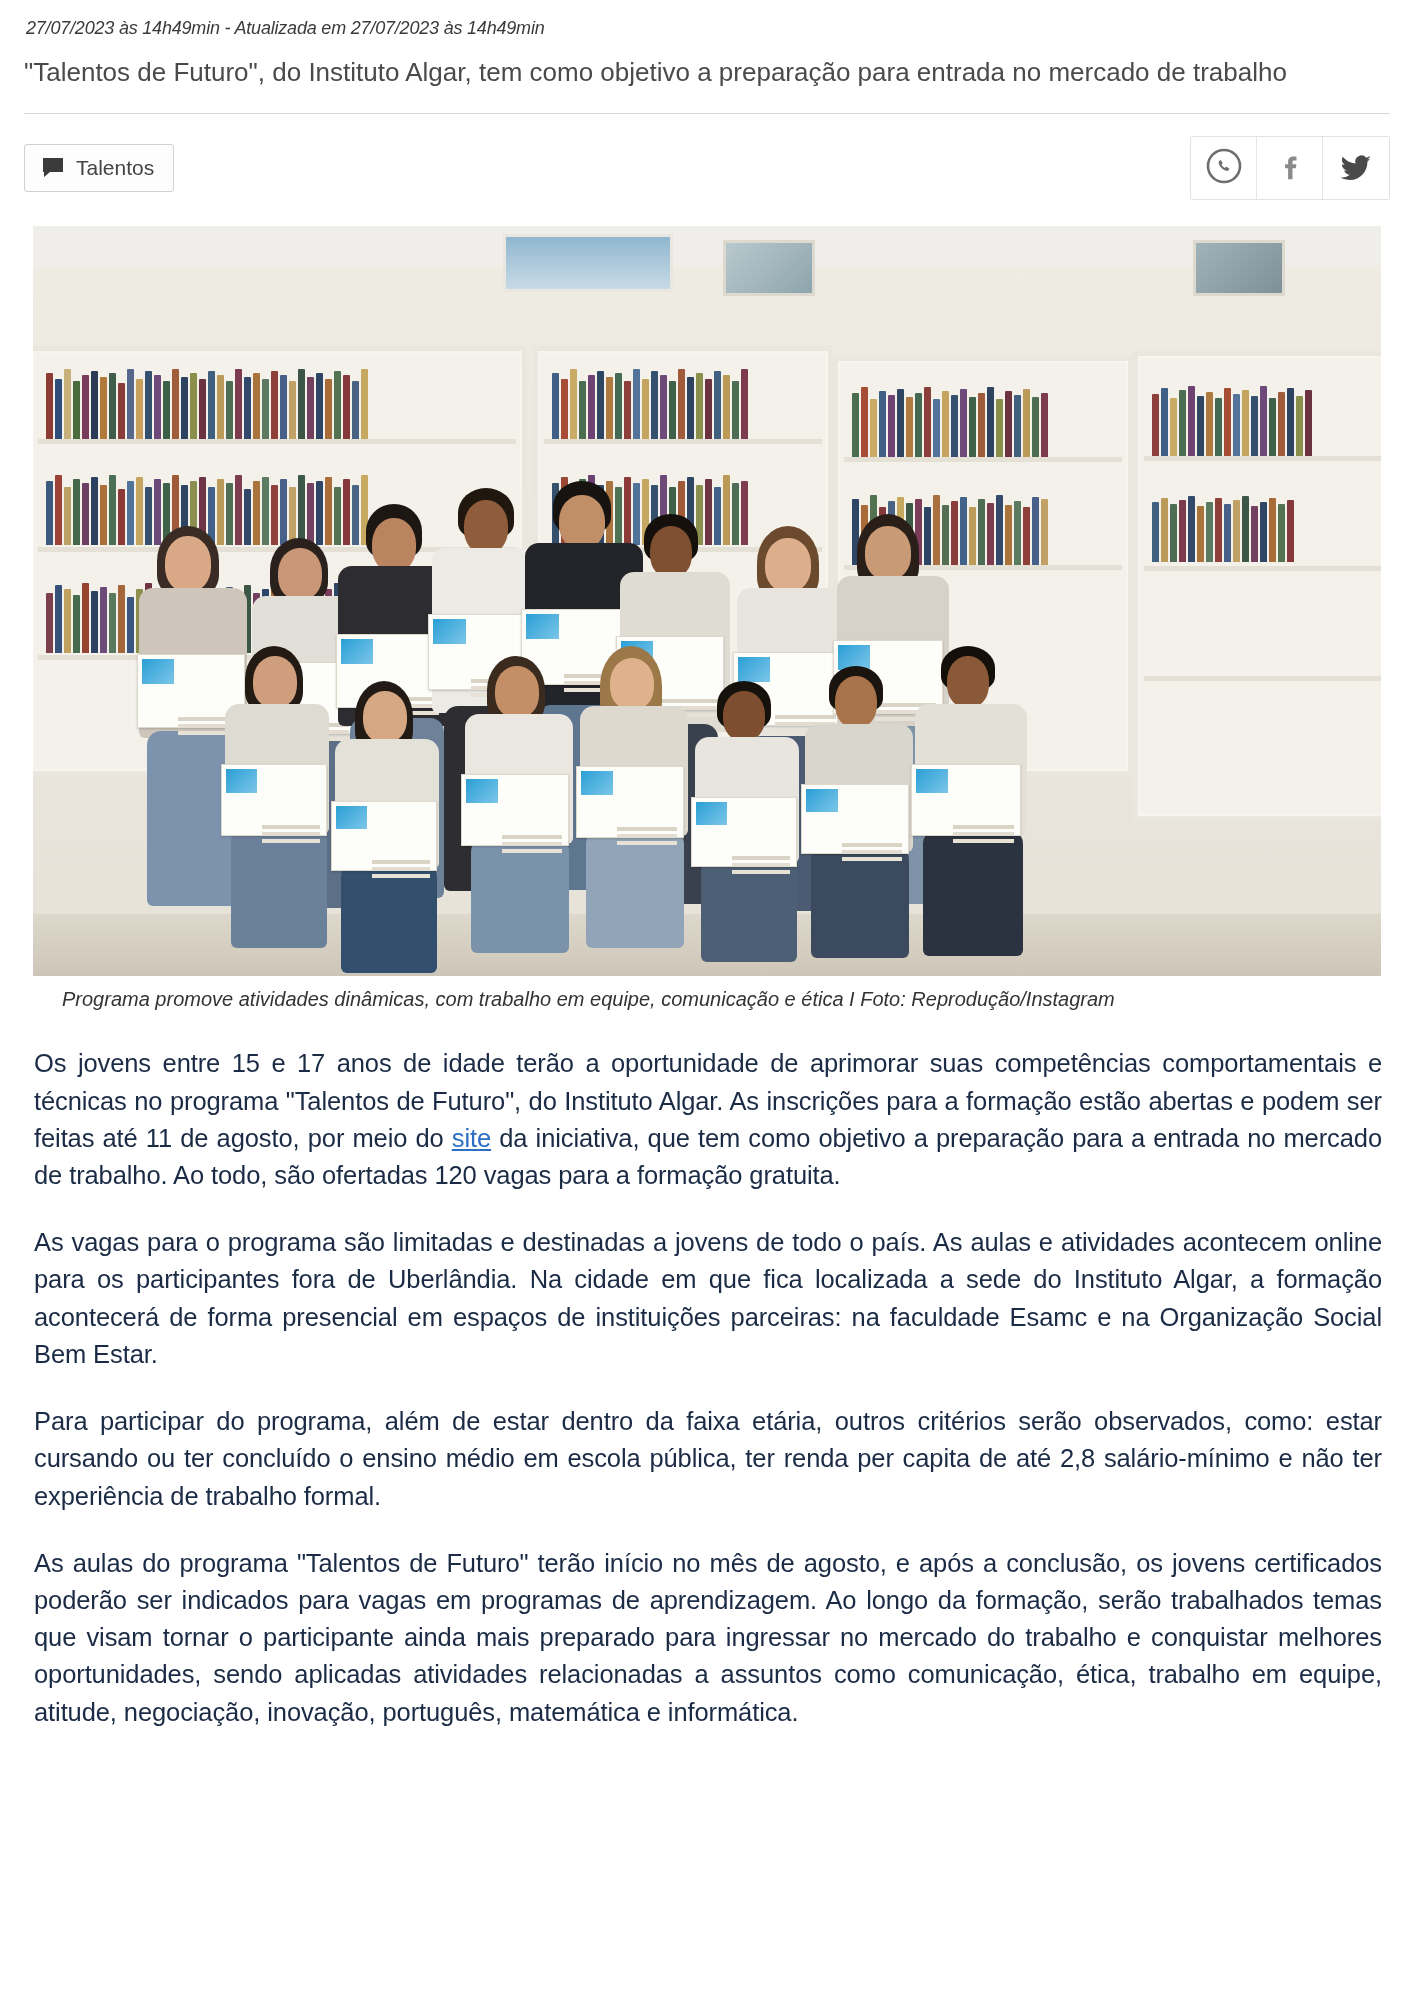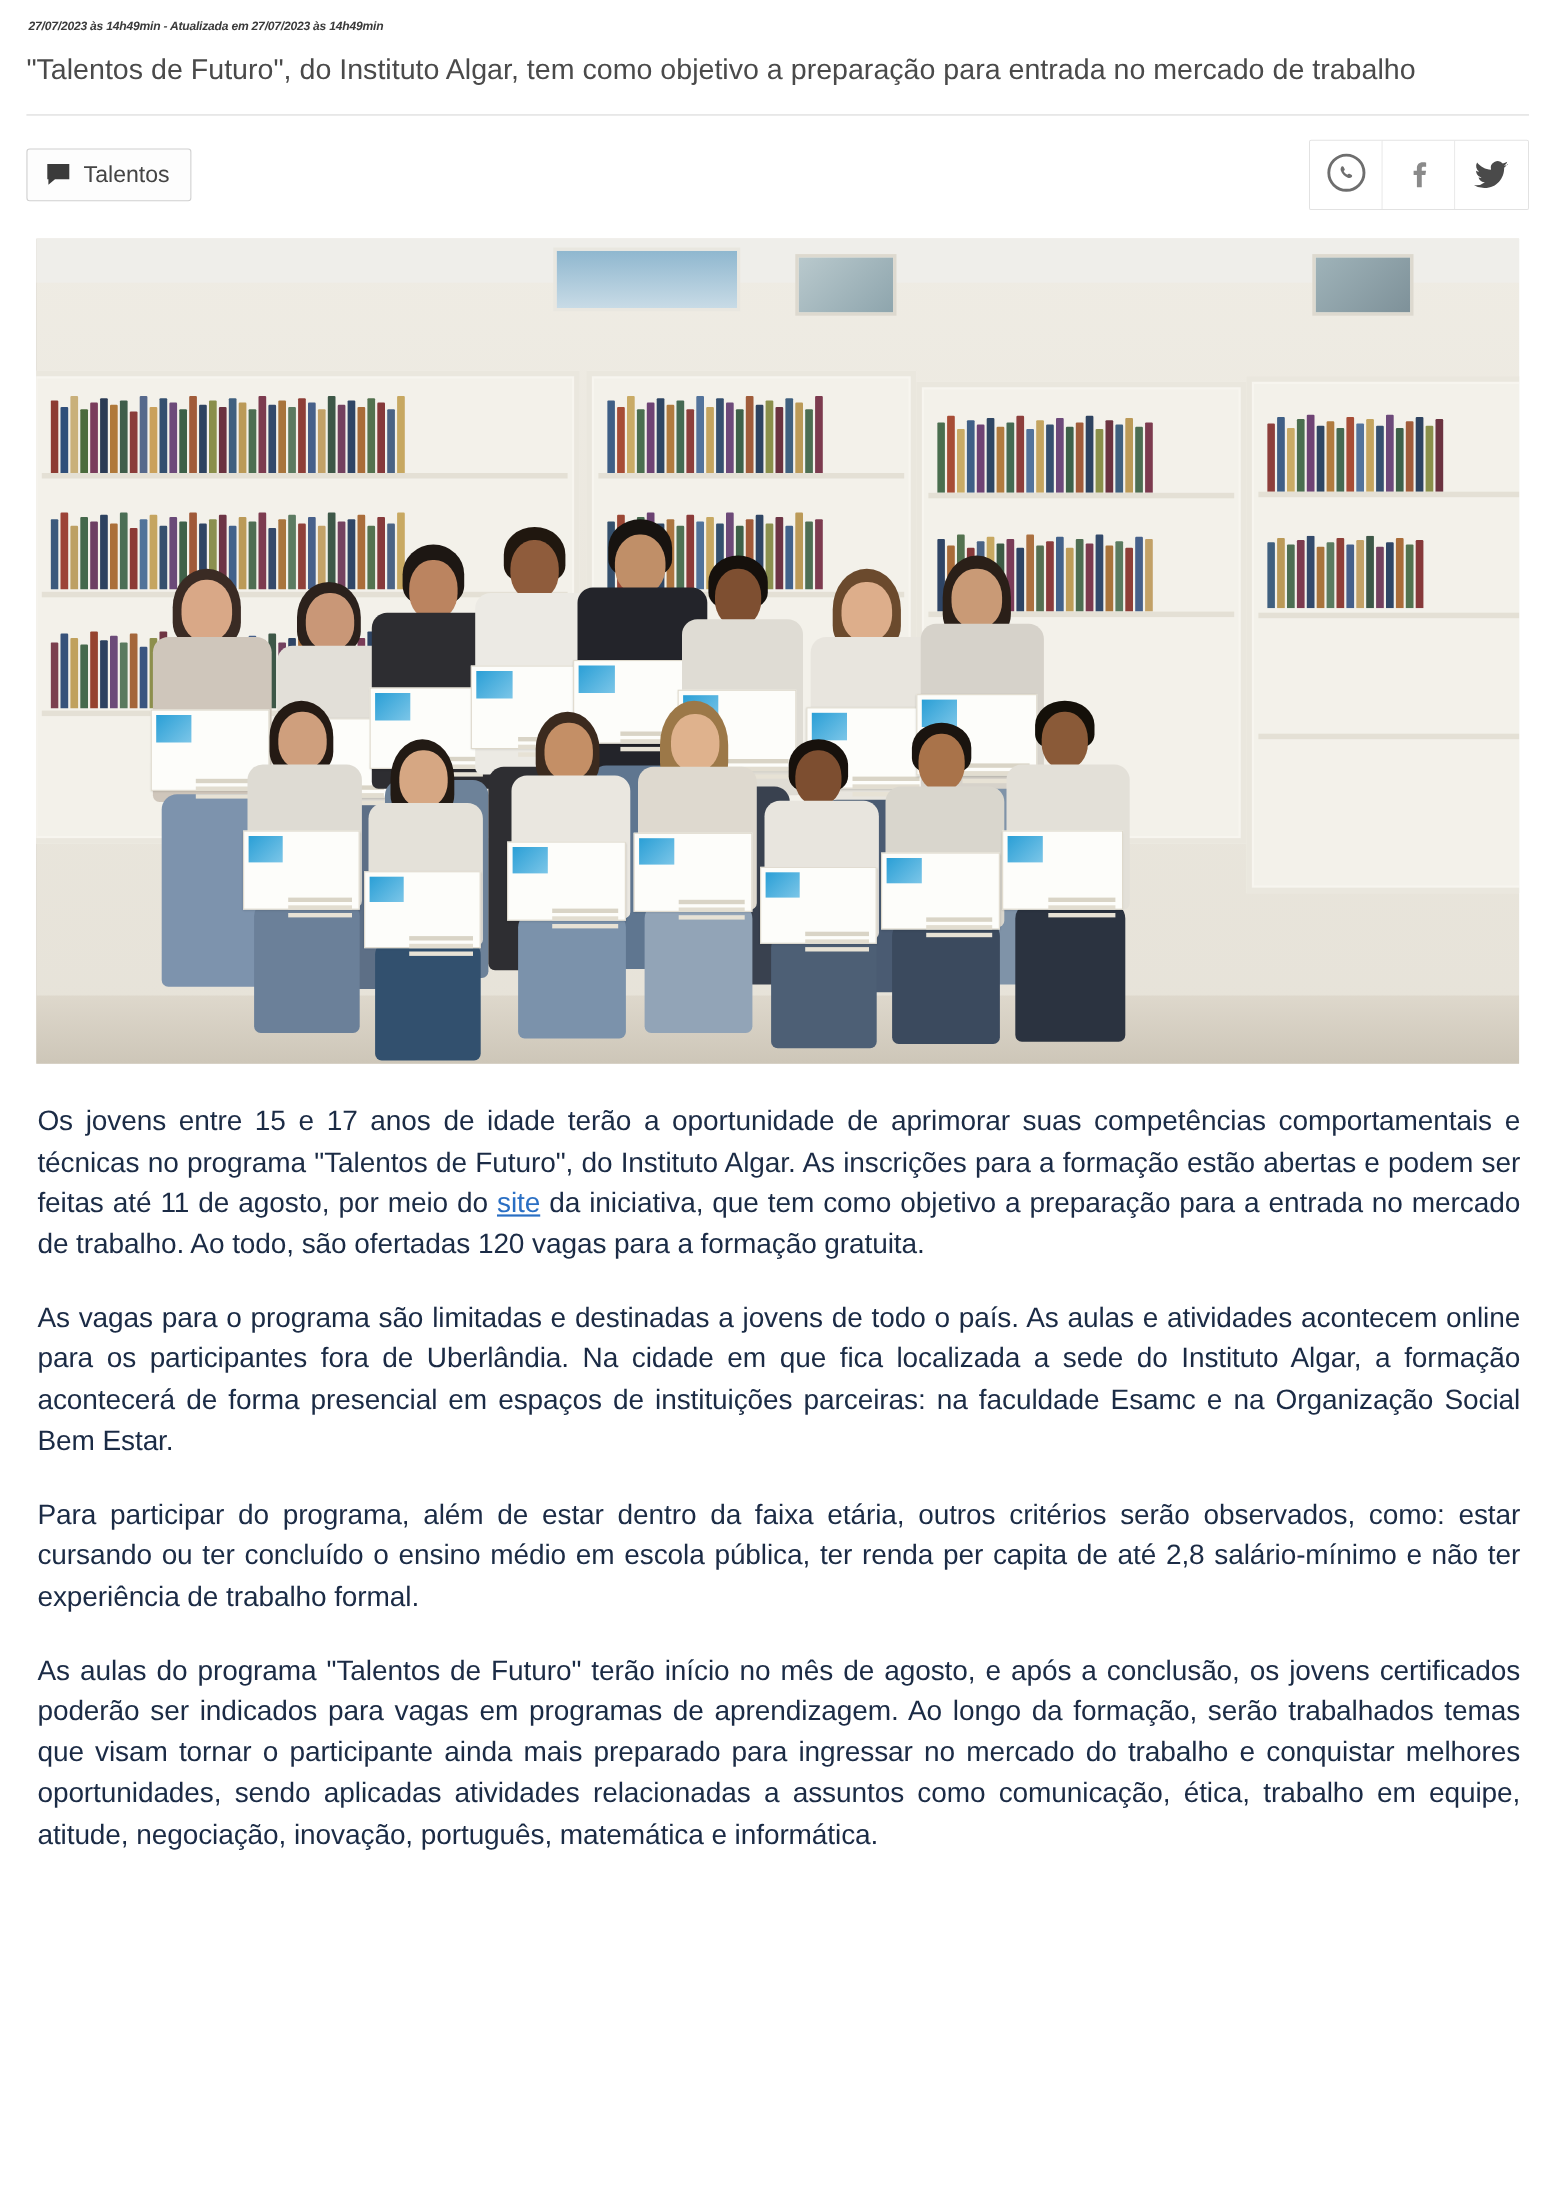--- a/index.html
+++ b/index.html
@@ -12,23 +12,23 @@
   body {
     font-family: "Liberation Sans", sans-serif;
     color: #222;
     width: 1414px;
   }
   .page {
     width: 1414px;
     padding: 14px 22px 24px 22px;
   }
   .timestamp {
-    font-size: 11px;
+    font-size: 18px;
     font-style: italic;
-    font-weight: bold;
+    font-weight: normal;
     color: #3a3a3a;
     letter-spacing: -0.2px;
     margin: 4px 0 16px 4px;
   }
   h1.headline {
     font-size: 57px;
     line-height: 1.13;
     font-weight: bold;
     color: #1a1a1a;
     margin: 0 0 18px 2px;
@@ -603,20 +603,21 @@
       </div>
 
       <div class="person" style="left:880px; top:420px; width:130px; height:315px;">
         <div class="hair" style="left:28px; top:0; width:54px; height:44px; background:#141009;"></div>
         <div class="head" style="left:34px; top:10px; width:42px; height:52px; background:#8a5a38;"></div>
         <div class="body" style="left:2px; top:58px; width:112px; height:132px; background:#e3e0d8;"></div>
         <div class="body" style="left:10px; top:184px; width:100px; height:126px; background:#2b3340;"></div>
         <div class="cert" style="left:-2px; top:118px; width:110px; height:72px;"></div>
       </div>
     </div>
+    <figcaption class="caption">Programa promove atividades dinâmicas, com trabalho em equipe, comunicação e ética I Foto: Reprodução/Instagram</figcaption>
   </figure>
 
   <div class="article">
     <p>
       <span>Os jovens entre 15 e 17 anos de idade terão a oportunidade de aprimorar suas competências comportamentais e técnicas no programa "Talentos de Futuro", do Instituto Algar. As inscrições para a formação estão abertas e podem ser feitas até 11 de agosto, por meio do </span><a href="#">site</a><span> da iniciativa, que tem como objetivo a preparação para a entrada no mercado de trabalho. Ao todo, são ofertadas 120 vagas para a formação gratuita.</span>
     </p>
     <p>As vagas para o programa são limitadas e destinadas a jovens de todo o país. As aulas e atividades acontecem online para os participantes fora de Uberlândia. Na cidade em que fica localizada a sede do Instituto Algar, a formação acontecerá de forma presencial em espaços de instituições parceiras: na faculdade Esamc e na Organização Social Bem Estar.</p>
     <p>Para participar do programa, além de estar dentro da faixa etária, outros critérios serão observados, como: estar cursando ou ter concluído o ensino médio em escola pública, ter renda per capita de até 2,8 salário-mínimo e não ter experiência de trabalho formal.</p>
     <p>As aulas do programa "Talentos de Futuro" terão início no mês de agosto, e após a conclusão, os jovens certificados poderão ser indicados para vagas em programas de aprendizagem. Ao longo da formação, serão trabalhados temas que visam tornar o participante ainda mais preparado para ingressar no mercado do trabalho e conquistar melhores oportunidades, sendo aplicadas atividades relacionadas a assuntos como comunicação, ética, trabalho em equipe, atitude, negociação, inovação, português, matemática e informática.</p>
   </div>

